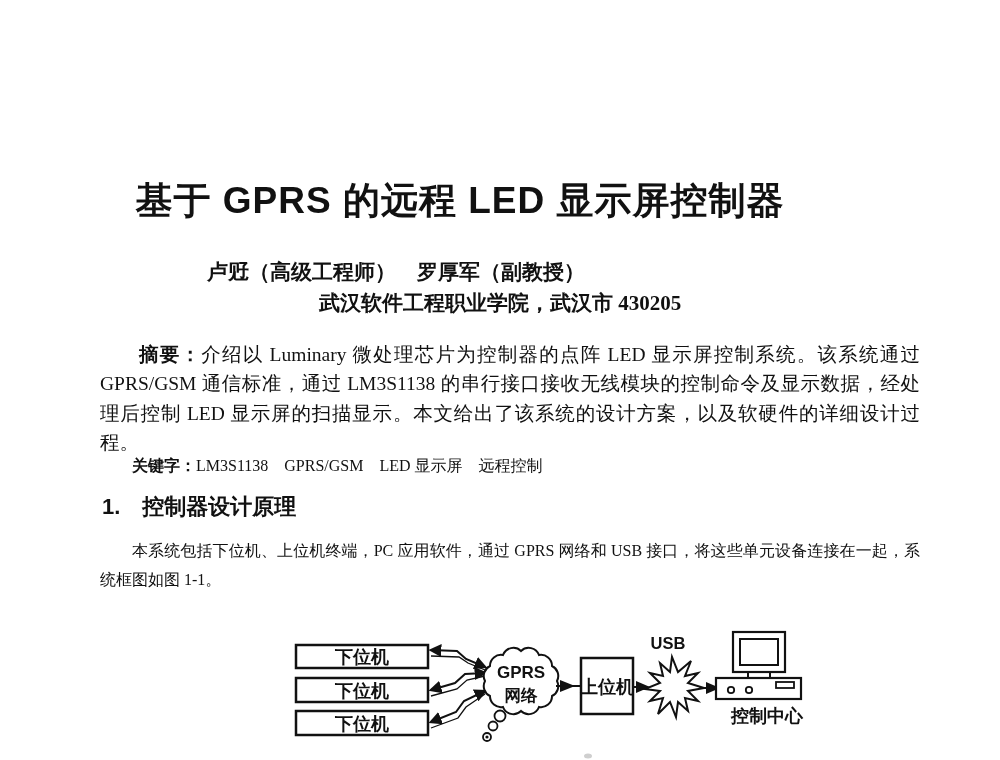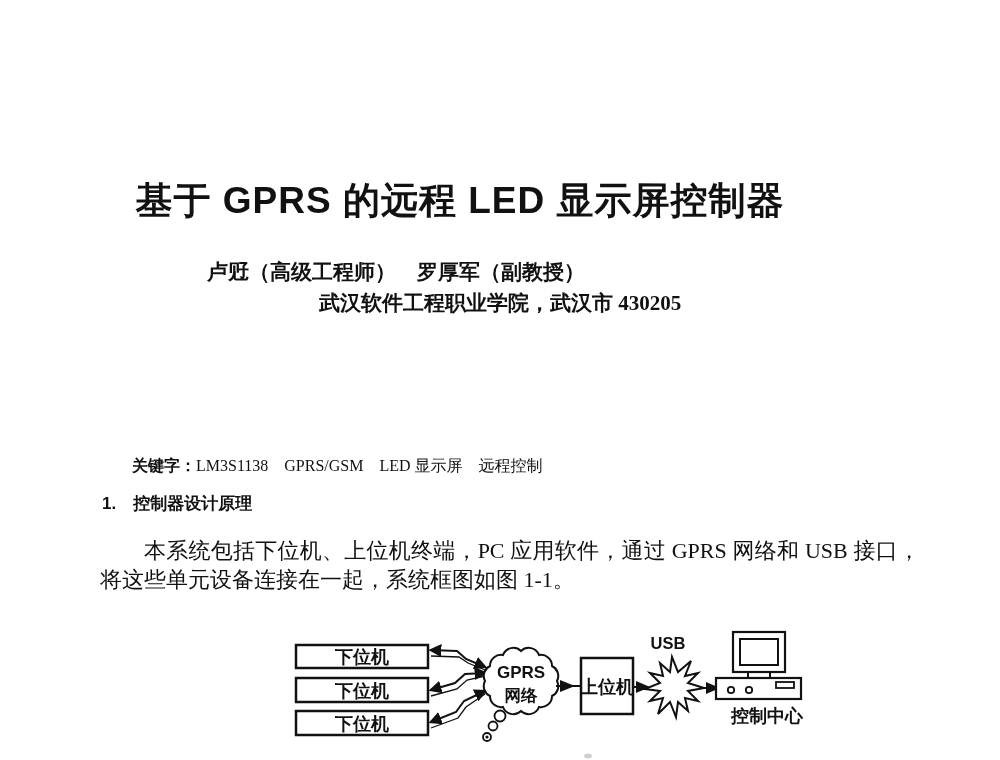--- a/index.html
+++ b/index.html
@@ -46,26 +46,26 @@
   }
   #keywords{
     top:456px;left:100px;width:820px;
     font-size:16px;
     text-indent:2em;
     white-space:nowrap;
   }
   #heading1{
     top:492px;left:102px;
     font-family:"Liberation Sans","DejaVu Sans",sans-serif;
-    font-size:17px;font-weight:700;
+    font-size:22px;font-weight:700;
     white-space:nowrap;
   }
   #para1{
     top:536px;left:100px;width:820px;
-    font-size:22px;line-height:29.3px;
+    font-size:16px;line-height:29.3px;
     text-align:justify;
     text-indent:2em;
   }
   #figure-svg{
     top:0;left:0;width:1000px;height:760px;
   }
   #figure-svg text{
     font-family:"Liberation Sans","DejaVu Sans",sans-serif;
     font-weight:700;
     fill:#111;
@@ -75,20 +75,21 @@
 <body>
 
 <div id="page">
 
   <div id="title" class="abs">基于 GPRS 的远程 LED 显示屏控制器</div>
 
   <div id="authors" class="abs">卢觃（高级工程师）　罗厚军（副教授）</div>
 
   <div id="affiliation" class="abs">武汉软件工程职业学院，武汉市 430205</div>
 
+  <div id="abstract" class="abs"><span class="lbl">摘要：</span><span>介绍以 Luminary 微处理芯片为控制器的点阵 LED 显示屏控制系统。该系统通过 GPRS/GSM 通信标准，通过 LM3S1138 的串行接口接收无线模块的控制命令及显示数据，经处理后控制 LED 显示屏的扫描显示。本文给出了该系统的设计方案，以及软硬件的详细设计过程。</span></div>
 
   <div id="keywords" class="abs"><span class="lbl">关键字：</span><span>LM3S1138　GPRS/GSM　LED 显示屏　远程控制</span></div>
 
   <div id="heading1" class="abs">1.　控制器设计原理</div>
 
   <div id="para1" class="abs">本系统包括下位机、上位机终端，PC 应用软件，通过 GPRS 网络和 USB 接口，将这些单元设备连接在一起，系统框图如图 1-1。</div>
 
   <svg id="figure-svg" class="abs" viewBox="0 0 1000 760">
     <defs>
       <marker id="arrw" viewBox="0 0 10 10" refX="8" refY="5" markerWidth="6.5" markerHeight="6.5" orient="auto-start-reverse">

